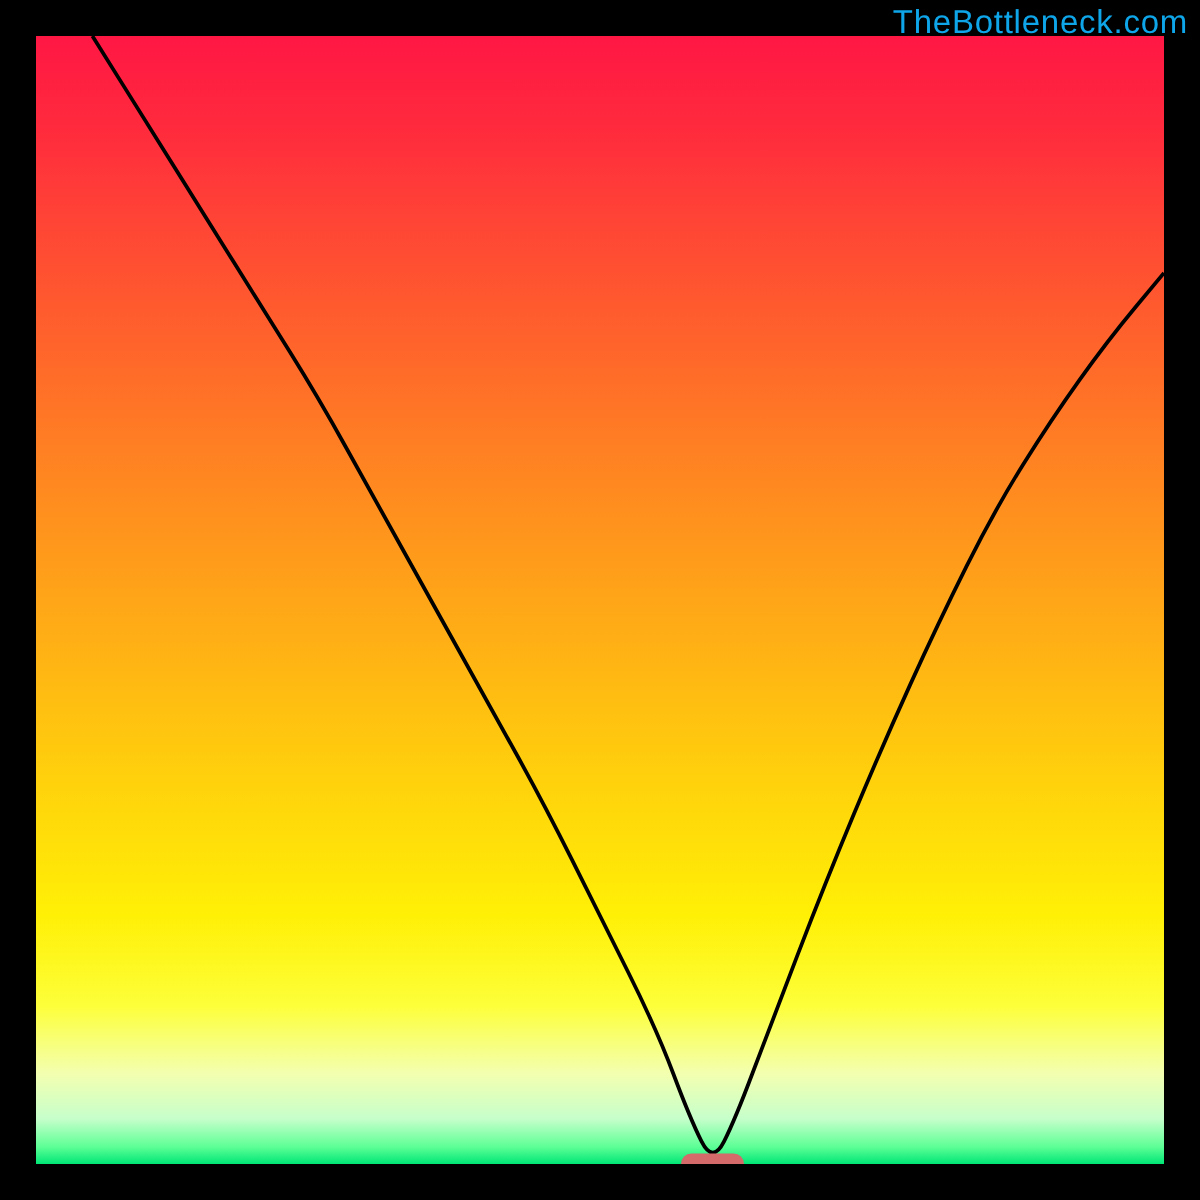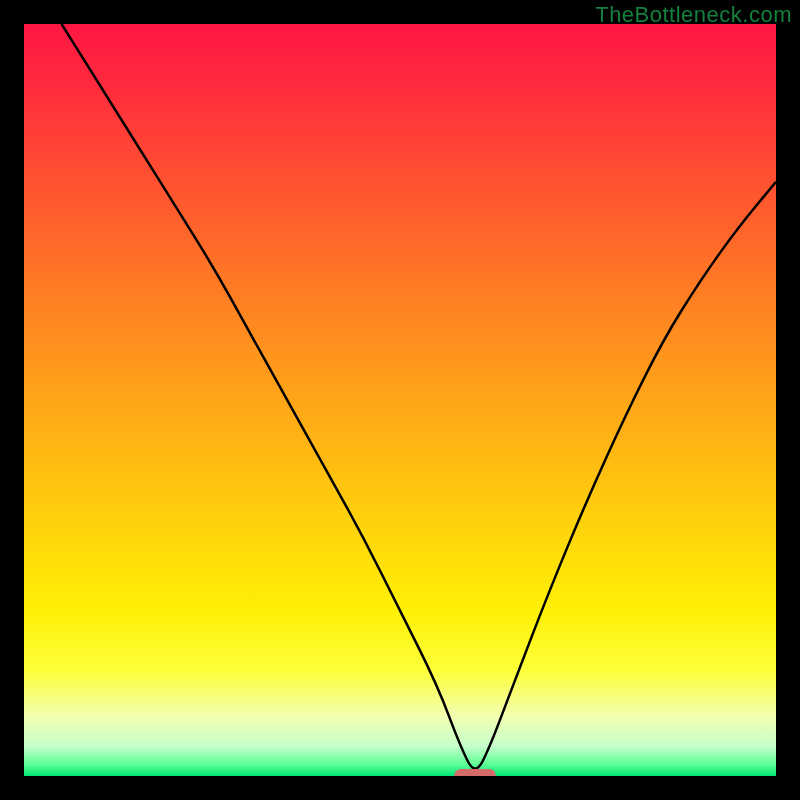--- a/index.html
+++ b/index.html
@@ -16,21 +16,21 @@
     left: 0;
     top: 0;
     width: 800px;
     height: 800px;
     background: #000;
   }
   .watermark {
     position: absolute;
     top: 2px;
     right: 8px;
-    color: #15803d;
+    color: #0ea5e9;
     font-size: 22px;
     font-weight: 500;
     letter-spacing: 0.5px;
     z-index: 10;
   }
   .plot {
     position: absolute;
     left: 24px;
     top: 24px;
     width: 752px;

